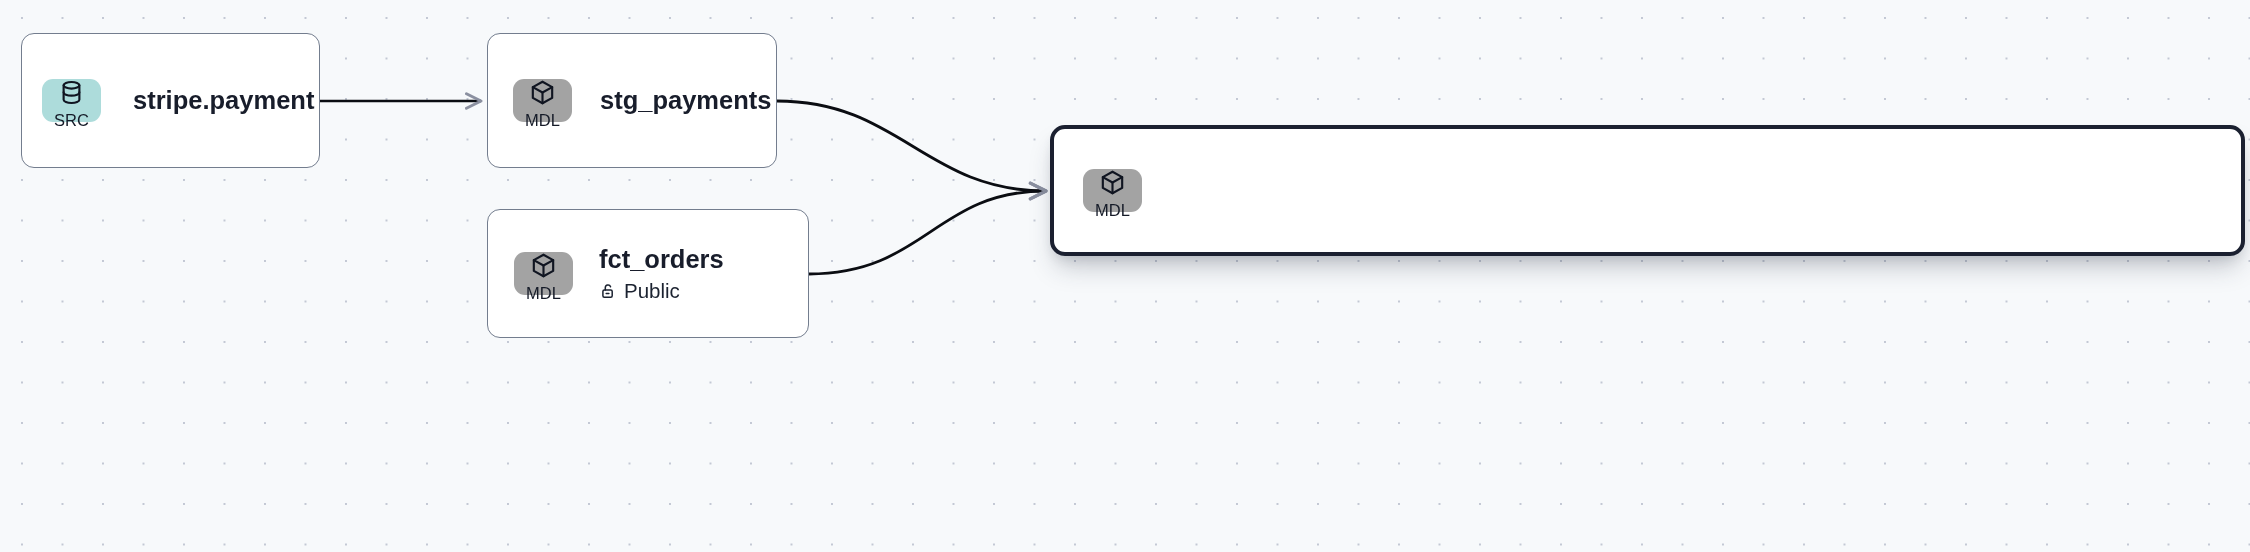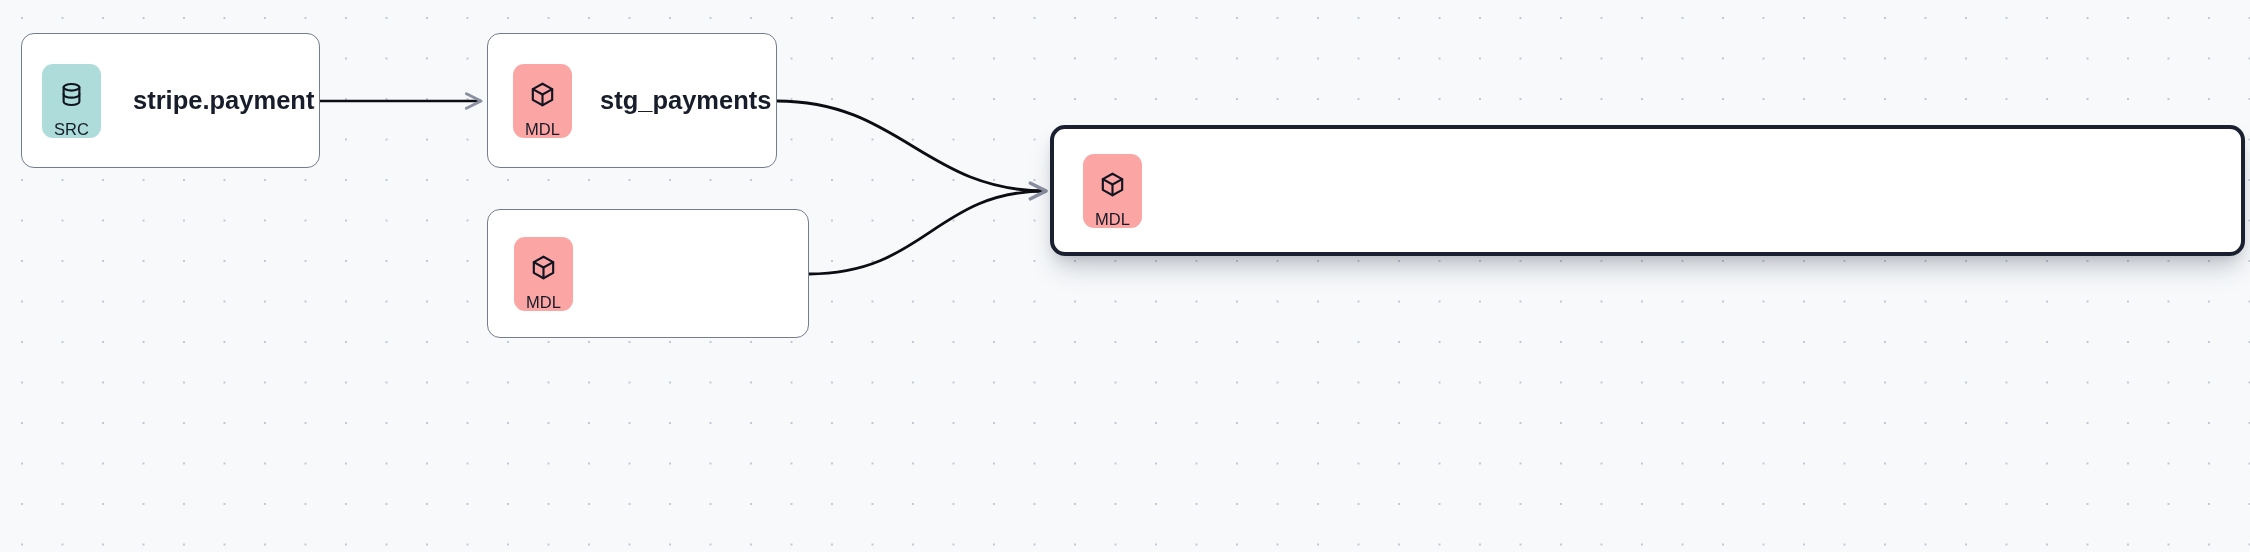--- a/index.html
+++ b/index.html
@@ -59,30 +59,30 @@
   .node-body {
     display: flex;
     align-items: center;
     width: 100%;
   }
 
   
   .type-badge {
     flex: 0 0 auto;
     width: 59px;
-    height: 74px;
+    height: 43px;
     border-radius: 11px;
     display: flex;
     flex-direction: column;
     align-items: center;
-    justify-content: flex-end;
-    gap: 12px;
+    justify-content: space-between;
+    gap: 5px;
   }
   .type-badge.src { background: #addcdb; }
-  .type-badge.mdl { background: #fca5a5; }
+  .type-badge.mdl { background: #a3a3a3; }
 
   .badge-glyph {
     display: block;
     line-height: 0;
   }
   .badge-glyph svg { display: block; }
 
   .badge-label {
     font-family: "Liberation Sans", "DejaVu Sans", sans-serif;
     font-size: 16.5px;
@@ -209,20 +209,33 @@
       <div class="type-badge mdl">
         <span class="badge-glyph">
           <svg width="27" height="27" viewBox="0 0 24 24" fill="none" stroke="#101521" stroke-width="1.9" stroke-linecap="round" stroke-linejoin="round">
             <path d="M12 2.4 L 20.6 7.2 L 20.6 16.8 L 12 21.6 L 3.4 16.8 L 3.4 7.2 Z"></path>
             <path d="M3.4 7.2 L 12 12 L 20.6 7.2"></path>
             <path d="M12 12 L 12 21.6"></path>
           </svg>
         </span>
         <span class="badge-label">MDL</span>
       </div>
+      <div class="node-text">
+        <span class="node-title">fct_orders</span>
+        <span class="node-meta">
+          <span class="lock-glyph">
+            <svg width="18" height="18" viewBox="0 0 24 24" fill="none" stroke="#1b2230" stroke-width="2.0" stroke-linecap="round" stroke-linejoin="round">
+              <rect x="5.2" y="10.6" width="12.4" height="9.6" rx="1.9"></rect>
+              <path d="M8.4 10.6 V 7.4 A 3.6 3.6 0 0 1 15.4 6.4"></path>
+              <path d="M9.6 15.4 H 13.2"></path>
+            </svg>
+          </span>
+          <span class="node-meta-label">Public</span>
+        </span>
+      </div>
     </div>
   </div>
 
   <div class="node selected" id="node-agg-customer-payment-journey">
     <div class="node-body">
       <div class="type-badge mdl">
         <span class="badge-glyph">
           <svg width="27" height="27" viewBox="0 0 24 24" fill="none" stroke="#101521" stroke-width="1.9" stroke-linecap="round" stroke-linejoin="round">
             <path d="M12 2.4 L 20.6 7.2 L 20.6 16.8 L 12 21.6 L 3.4 16.8 L 3.4 7.2 Z"></path>
             <path d="M3.4 7.2 L 12 12 L 20.6 7.2"></path>

